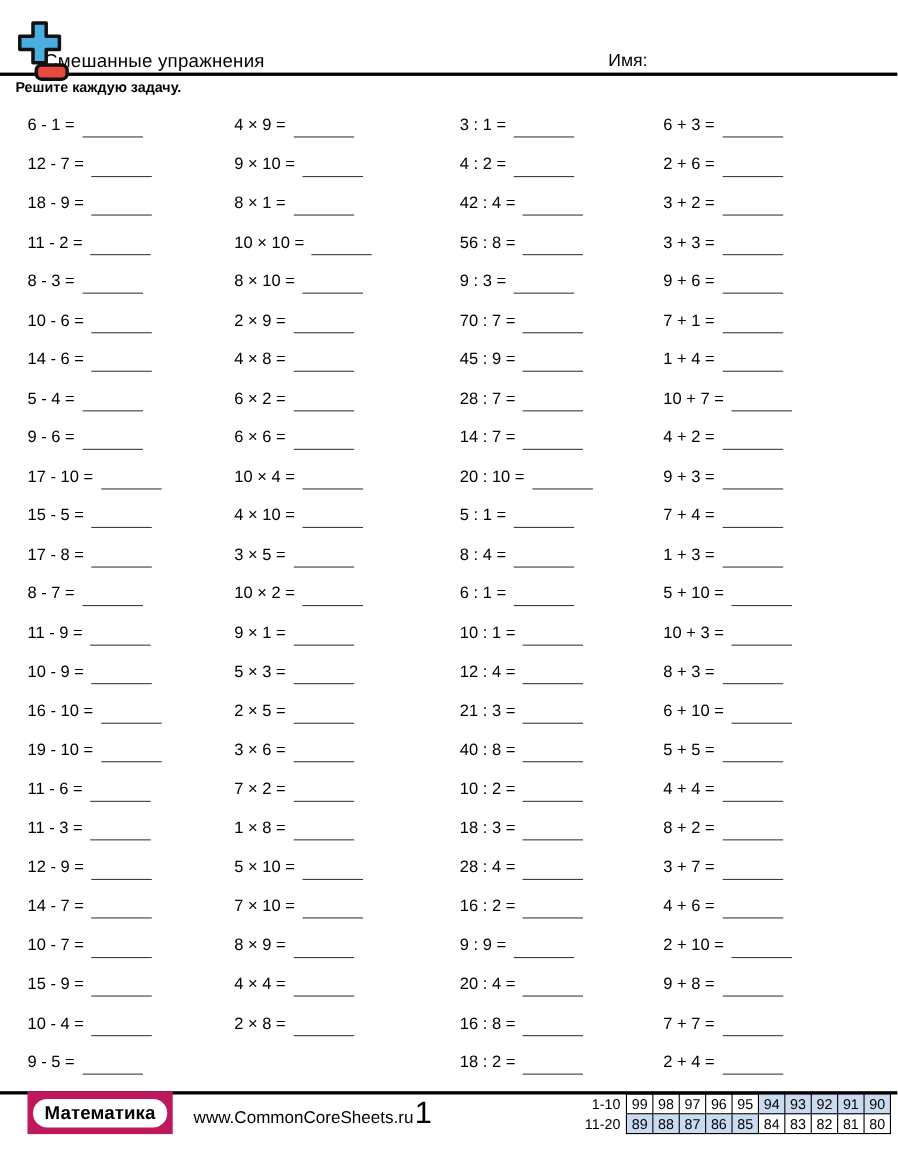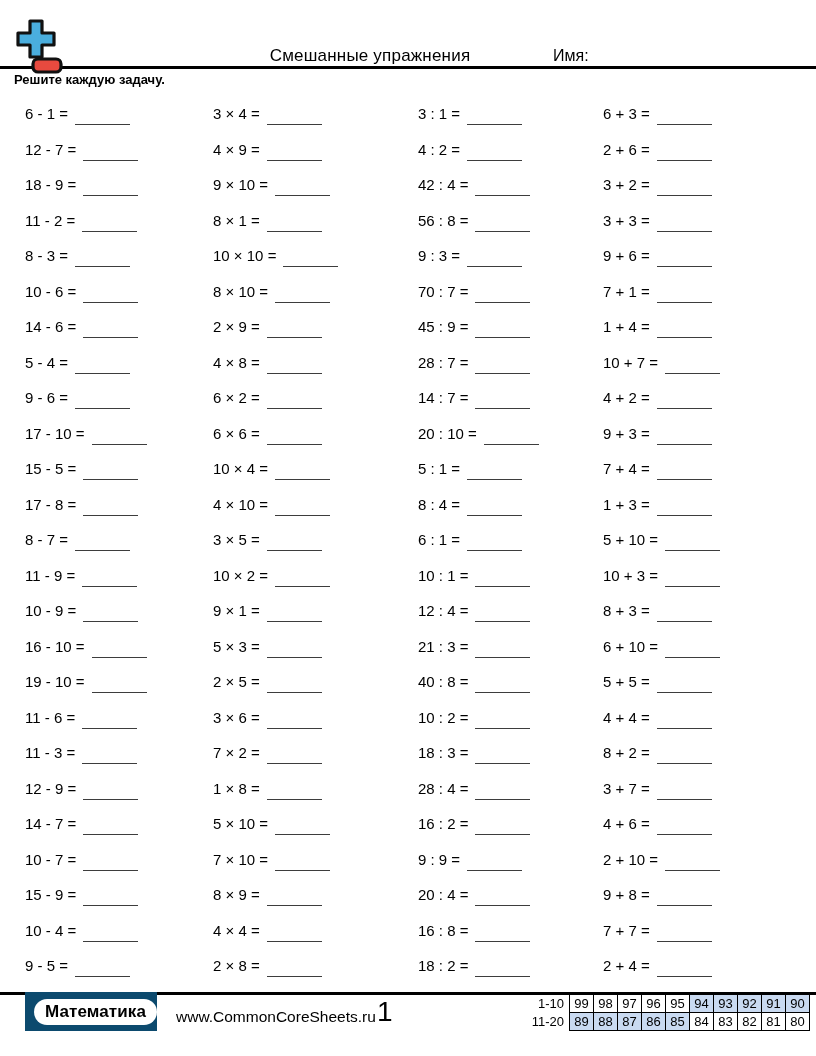--- a/index.html
+++ b/index.html
@@ -13,21 +13,21 @@
   }
 
   
   .header-rule{
     position:absolute;left:0;top:66px;width:816px;height:3px;background:#000;
   }
   .logo{
     position:absolute;left:13px;top:18px;width:50px;height:60px;z-index:3;
   }
   .page-title{
-    position:absolute;top:46px;left:0;width:660px;text-align:center;
+    position:absolute;top:46px;left:0;width:660px;text-align:left;
     font-size:17px;letter-spacing:0.2px;margin-left:40px;
   }
   .name-label{
     position:absolute;top:47px;left:553px;font-size:16px;
   }
   .instruction{
     position:absolute;top:72px;left:14px;font-size:13px;font-weight:bold;
   }
 
   
@@ -48,21 +48,21 @@
     border-bottom:1.7px solid #3d3d3d;
     position:relative;top:5px;
   }
 
   
   .footer-rule{
     position:absolute;left:0;top:992px;width:816px;height:2.5px;background:#000;
   }
   .brand-box{
     position:absolute;left:25px;top:992px;width:132px;height:39px;
-    background:#0c4a6e;display:flex;align-items:center;justify-content:flex-end;
+    background:#be185d;display:flex;align-items:center;justify-content:center;
   }
   .brand-pill{
     background:#fff;border-radius:17px;padding:4px 11px 5px 11px;
     font-weight:bold;font-size:17px;line-height:1;letter-spacing:0.1px;
   }
   .website{
     position:absolute;left:176px;top:1008px;font-size:15.5px;
   }
   .page-number{
     position:absolute;left:377px;top:996px;font-size:28px;
@@ -192,24 +192,20 @@
       <div class="problem">
         <span>10 - 4 =</span>
         <span class="blank"></span>
       </div>
       <div class="problem">
         <span>9 - 5 =</span>
         <span class="blank"></span>
       </div>
     </div>
     <div class="col">
-      <div class="problem">
-        <span>3 × 4 =</span>
-        <span class="blank"></span>
-      </div>
       <div class="problem">
         <span>4 × 9 =</span>
         <span class="blank"></span>
       </div>
       <div class="problem">
         <span>9 × 10 =</span>
         <span class="blank"></span>
       </div>
       <div class="problem">
         <span>8 × 1 =</span>

